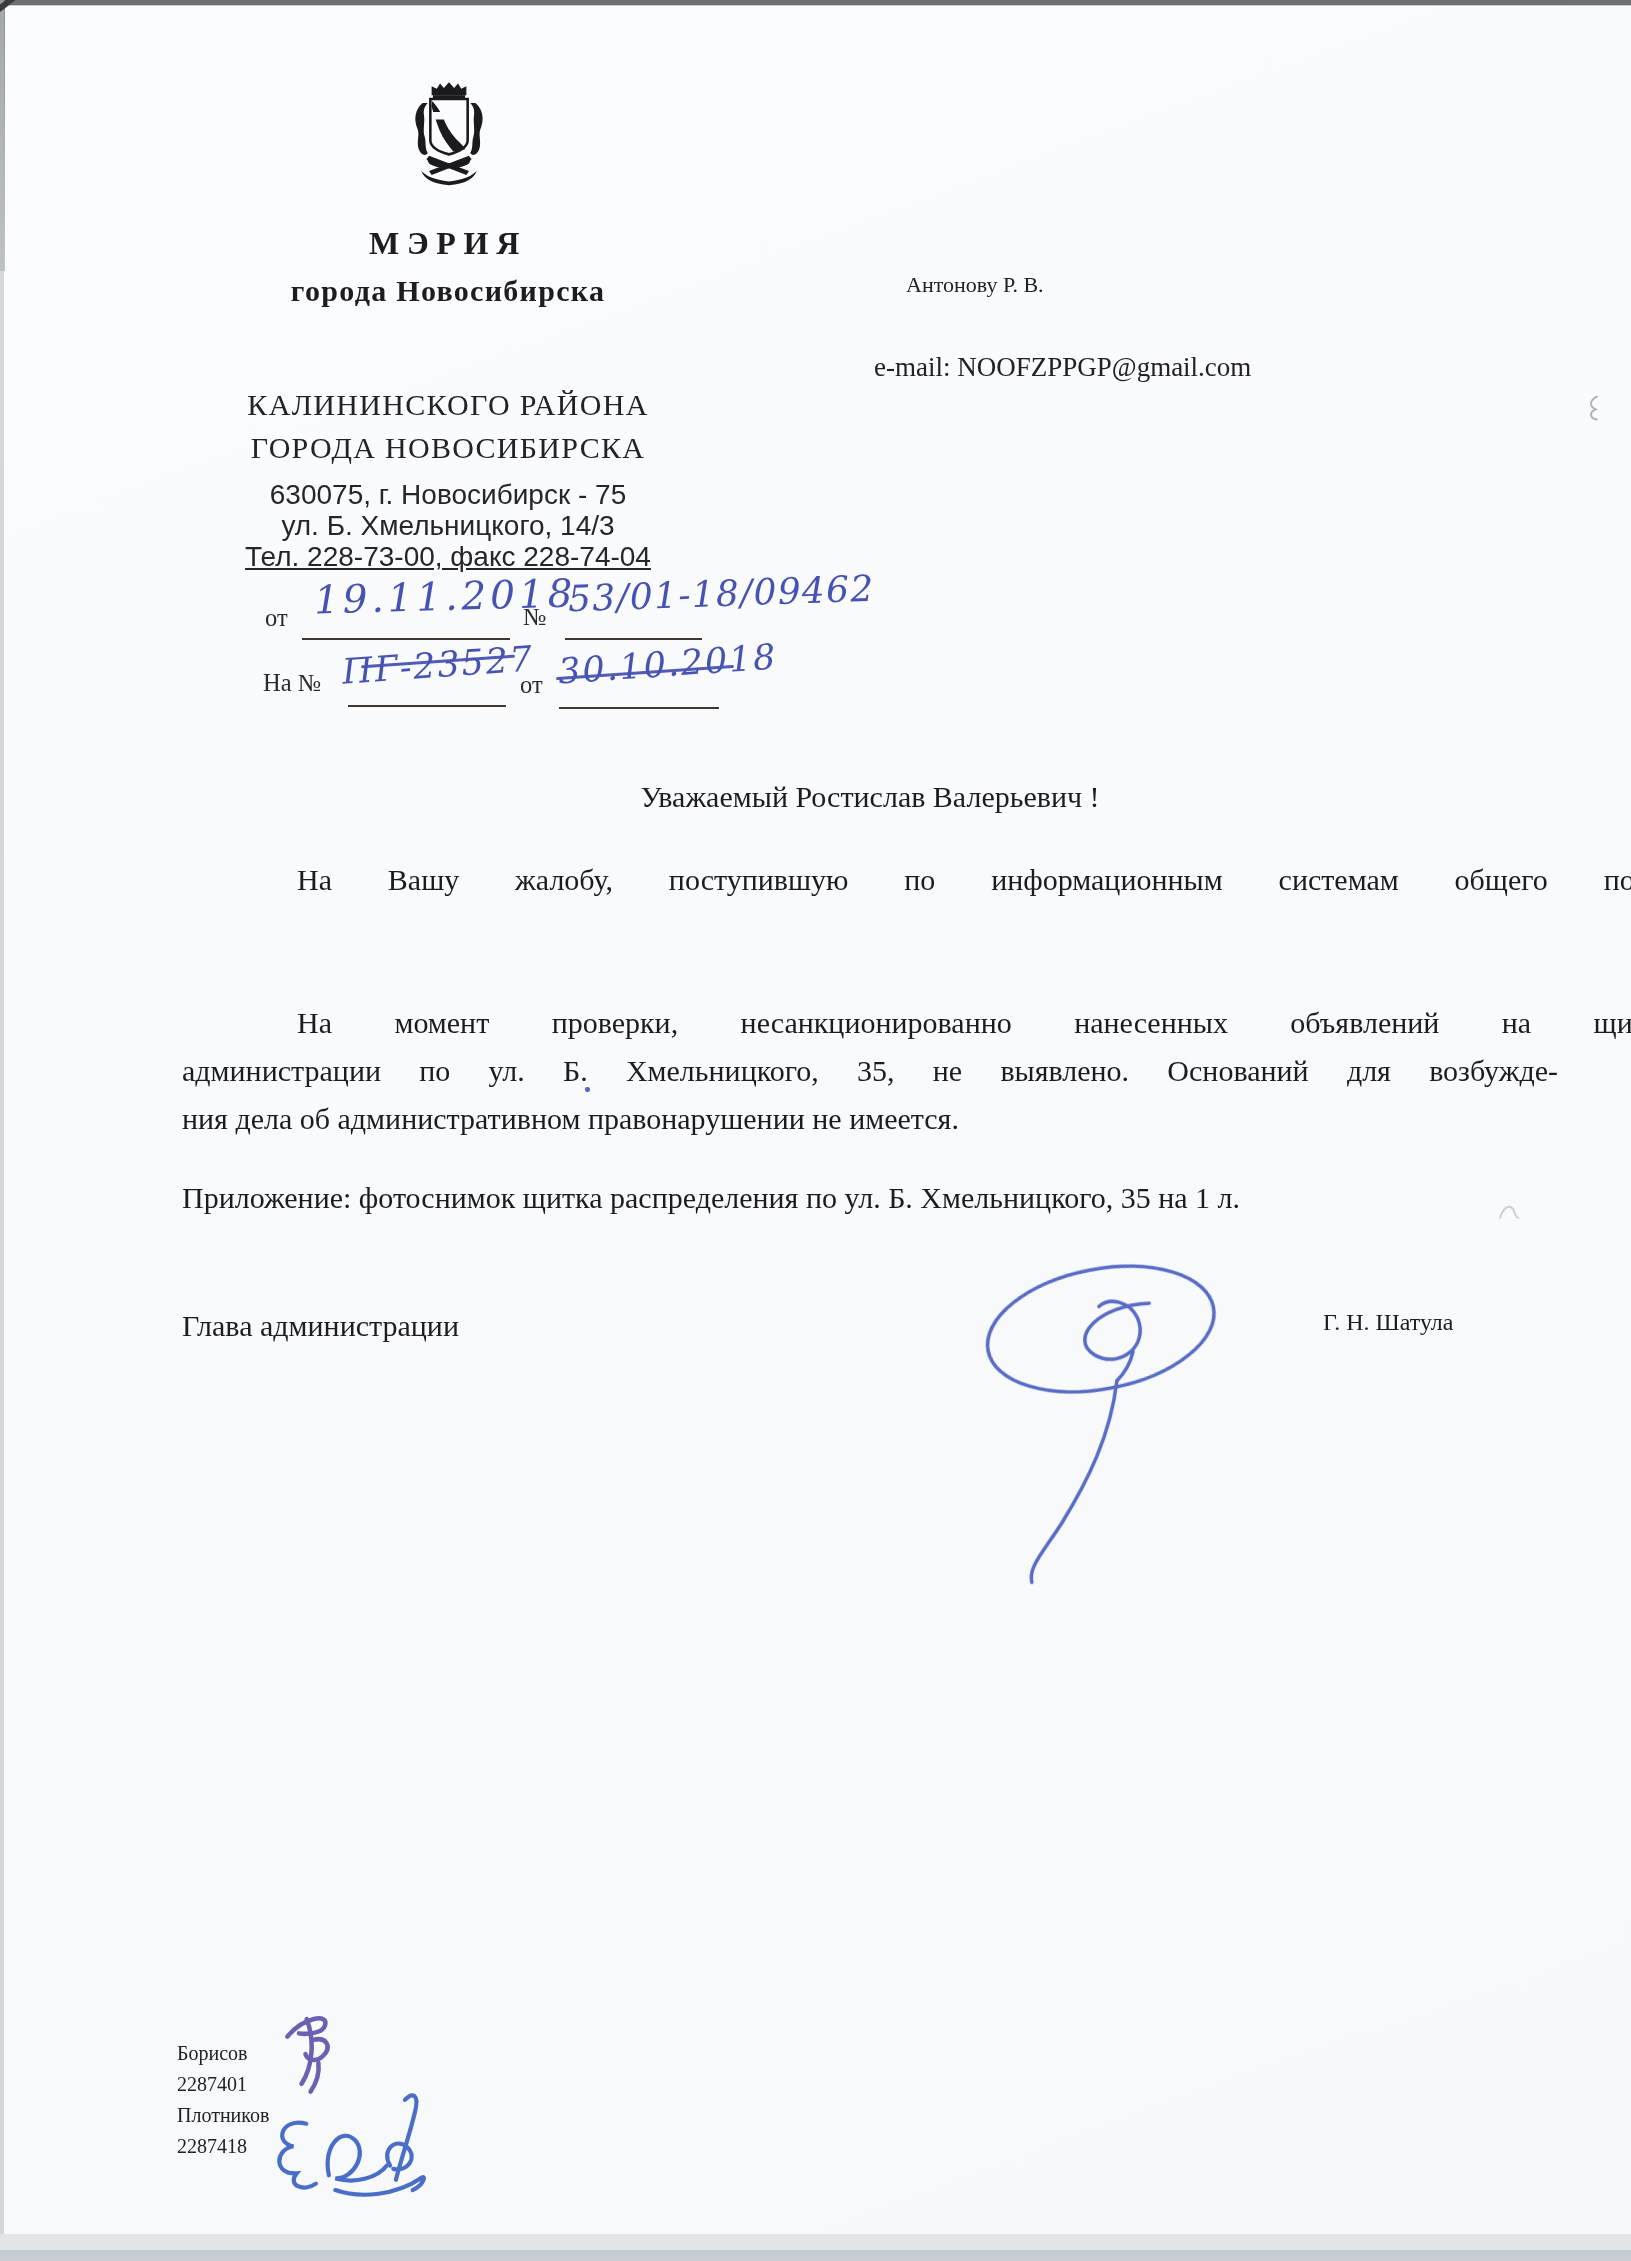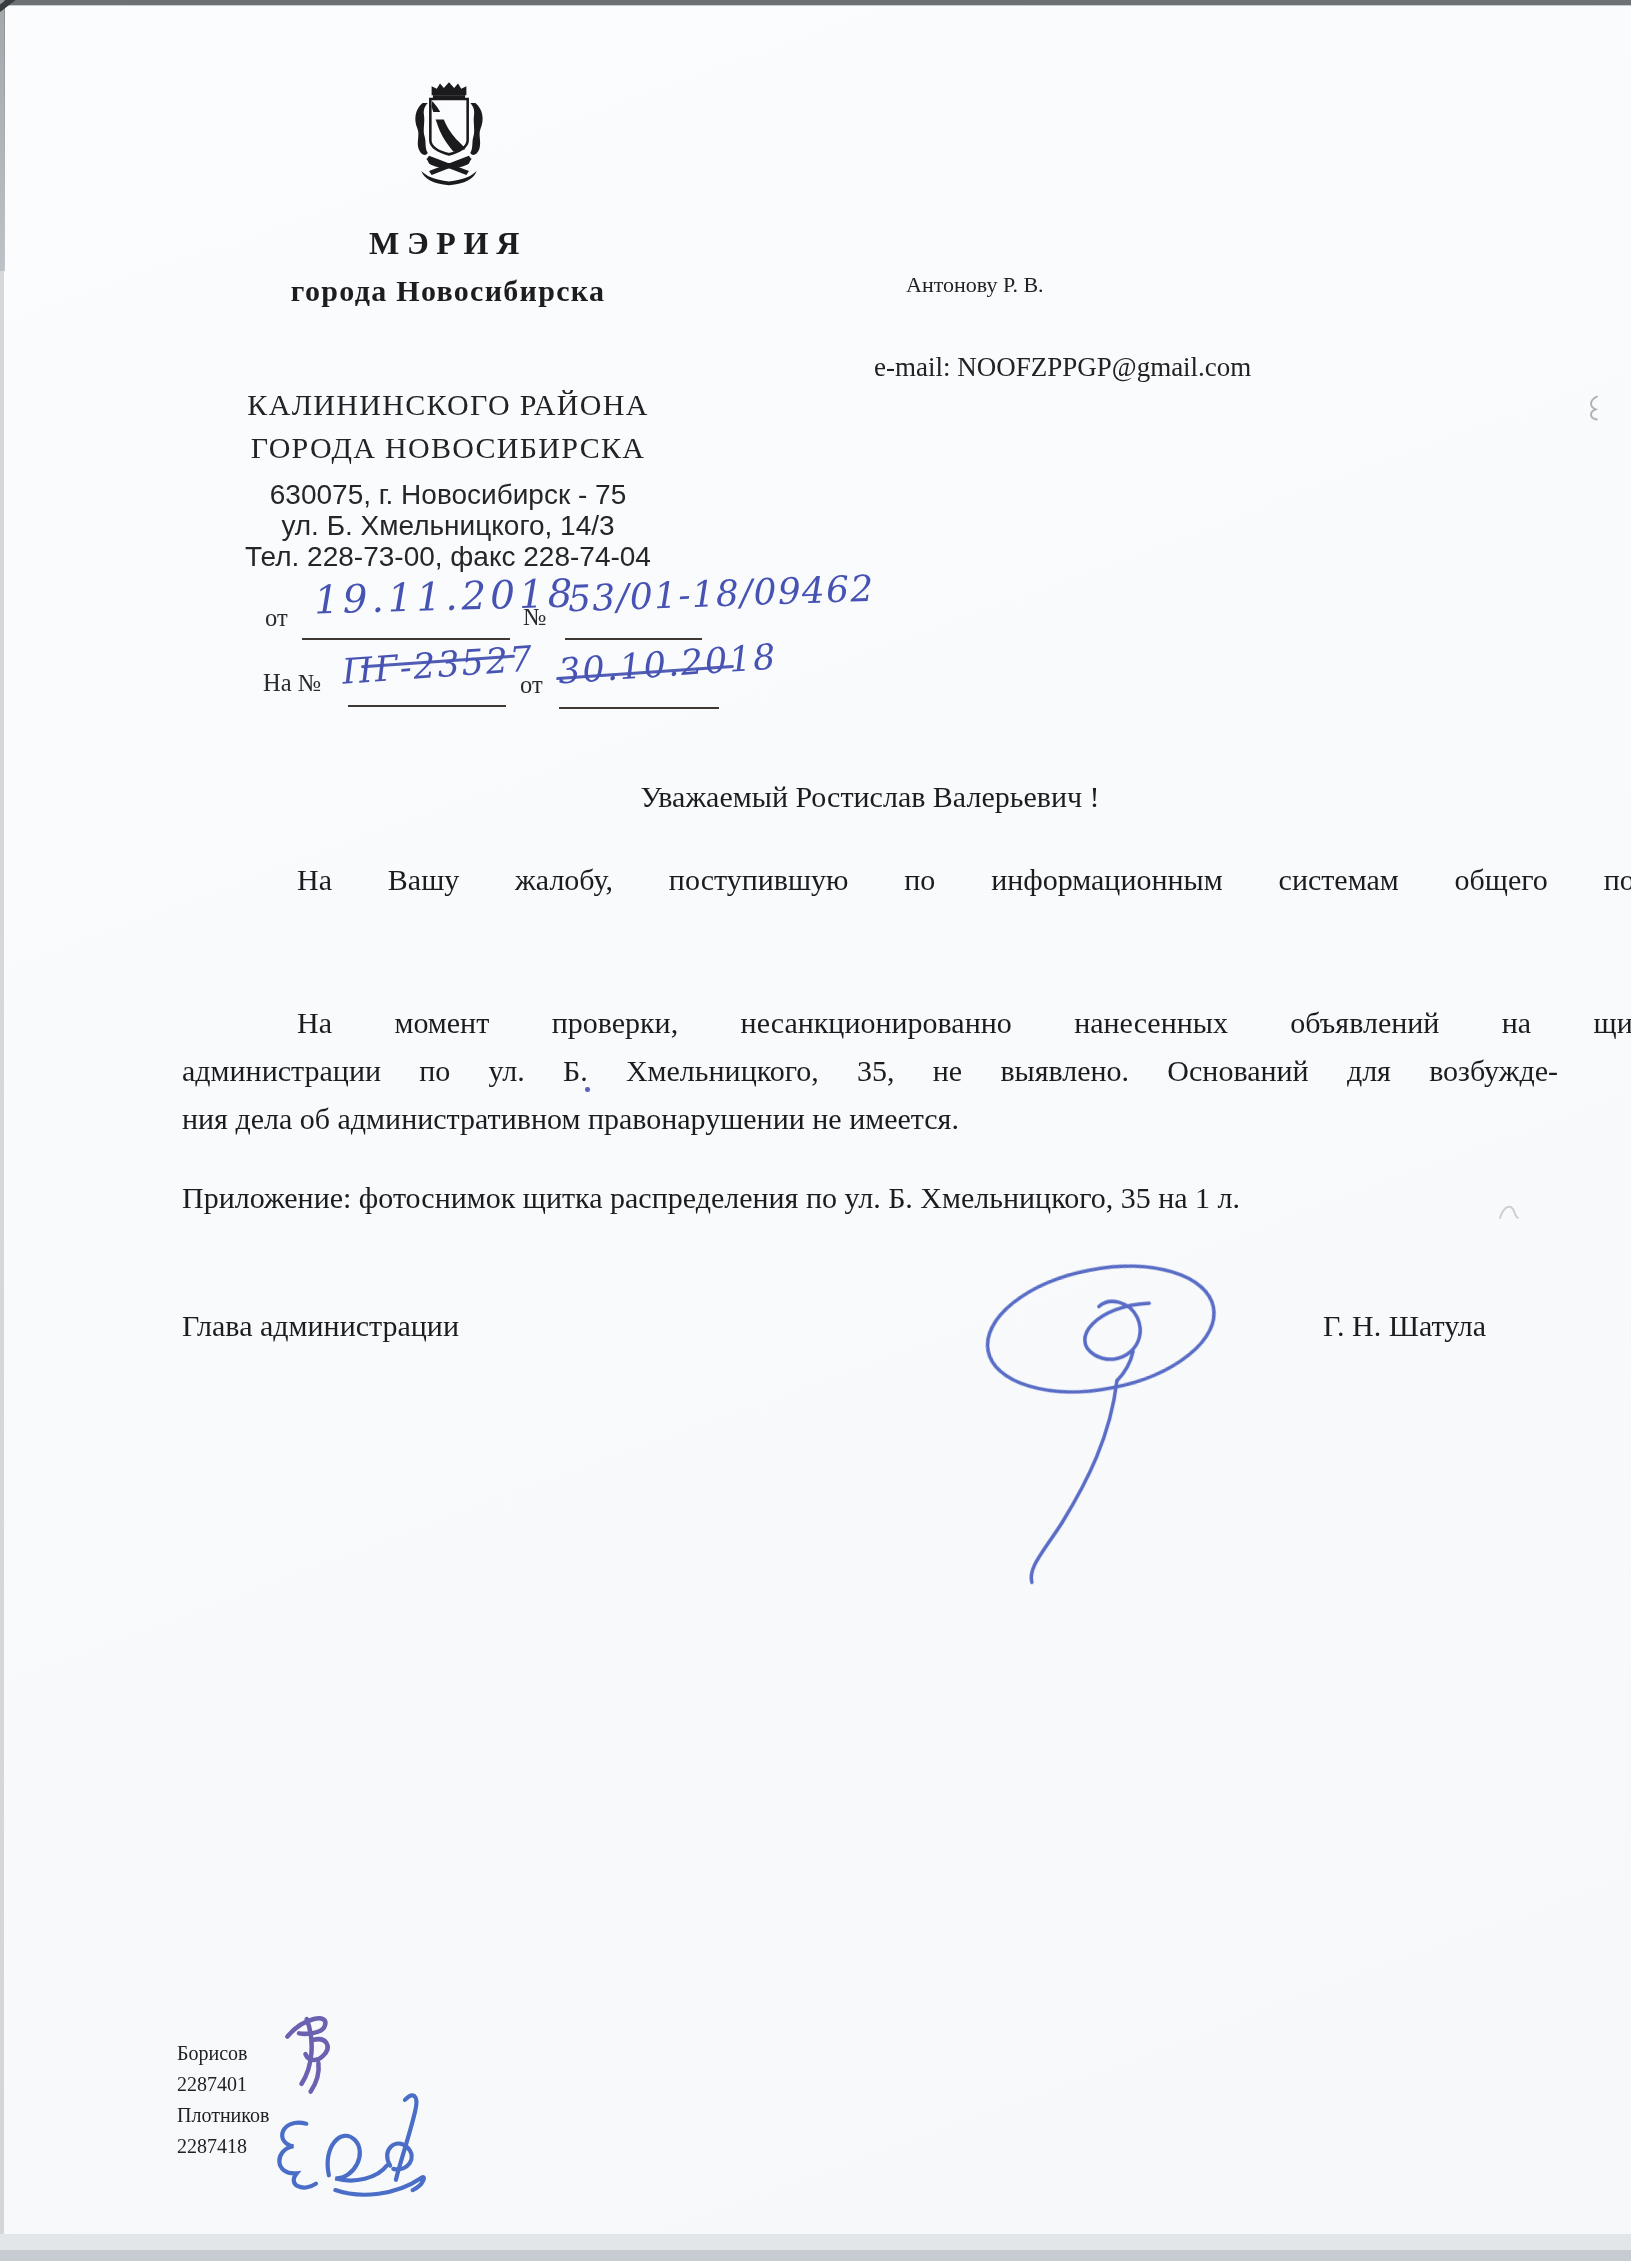--- a/index.html
+++ b/index.html
@@ -13,42 +13,42 @@
   .abs{position:absolute;}
   .serif{font-family:"Liberation Serif", serif;}
   .sans{font-family:"Liberation Sans", sans-serif;}
   .center-col{left:190px;width:516px;text-align:center;}
 
   .org-top{top:225px;font-size:32px;font-weight:bold;letter-spacing:7.7px;}
   .org-top2{top:274px;font-size:30px;font-weight:bold;letter-spacing:1.3px;}
   .dept{font-size:30px;letter-spacing:1.3px;color:#232326;}
   .dept1{top:346px;} .dept2{top:388px;} .dept3{top:431px;}
   .addr{font-size:28px;color:#26262a;}
-  .addr1{top:479px;} .addr2{top:510px;} .addr3{top:541px;}
+  .addr1{top:479px;} .addr2{top:510px;} .addr3{top:541px;text-decoration:underline;}
 
   .recipient{left:906px;top:272px;font-size:22px;color:#222226;}
   .email{left:874px;top:352px;font-size:27px;color:#222226;}
 
   .ref-label{font-size:24.5px;color:#2b2b2e;}
   .script{
     font-family:"DejaVu Serif", serif;font-style:italic;
     color:#4753b2;white-space:nowrap;
   }
   .formline{height:1.9px;background:#3d3833;}
 
   .salutation{left:182px;top:780px;width:1376px;text-align:center;font-size:30px;}
   .bodyline{left:182px;width:1376px;font-size:30px;line-height:36px;color:#1c1c1f;}
   .just{text-align:justify;text-align-last:justify;}
   .indent{padding-left:115px;}
   .bl1{top:862px;} .bl2{top:910px;} .bl3{top:958px;}
   .bl4{top:1005px;} .bl5{top:1053px;} .bl6{top:1101px;}
   .attachment{left:182px;top:1181px;font-size:30px;color:#1c1c1f;}
 
   .sig-position{left:182px;top:1309px;font-size:30px;}
-  .sig-name{left:1323px;top:1309px;font-size:30px;}
+  .sig-name{left:1323px;top:1309px;font-size:24px;}
 
   .exec{left:177px;font-size:20px;color:#222226;}
   .ex1{top:2042px;} .ex2{top:2073px;} .ex3{top:2104px;} .ex4{top:2135px;}
 
   
   .edge-top{left:0;top:0;width:1631px;height:4.5px;background:#55585c;opacity:.85;}
   .edge-top2{left:0;top:4.5px;width:1631px;height:1.9px;background:#a9adb1;opacity:.6;}
   .edge-left{left:0;top:0;width:3.9px;height:2261px;background:#b7bcc0;opacity:.55;}
   .edge-left-dark{left:0;top:0;width:4.5px;height:271px;background:linear-gradient(#6f7478,#b7bcc0);opacity:.8;}
   .corner-mark{left:-5.2px;top:-3.9px;width:34px;height:5.8px;background:#3a3d40;transform:rotate(-38deg);}

